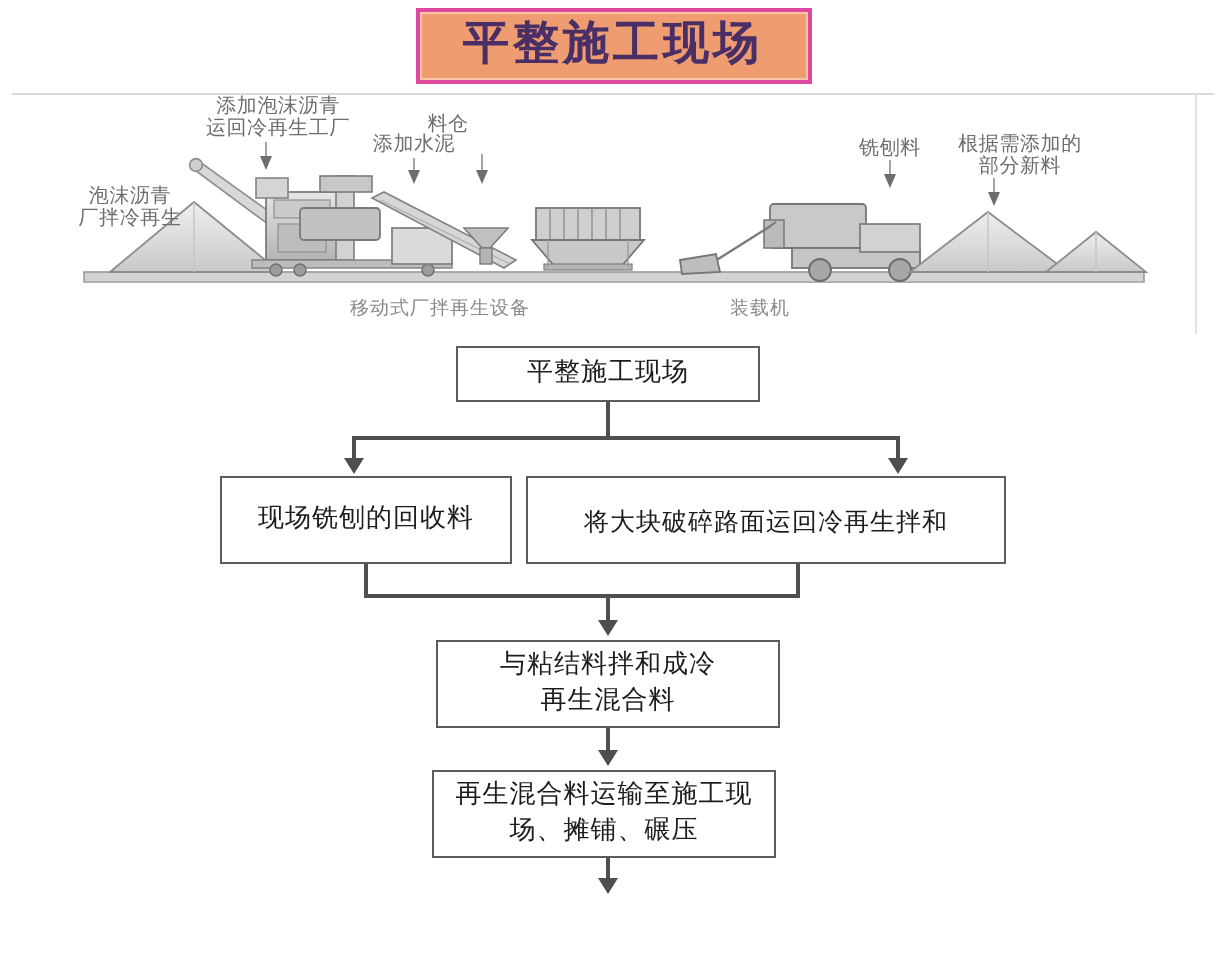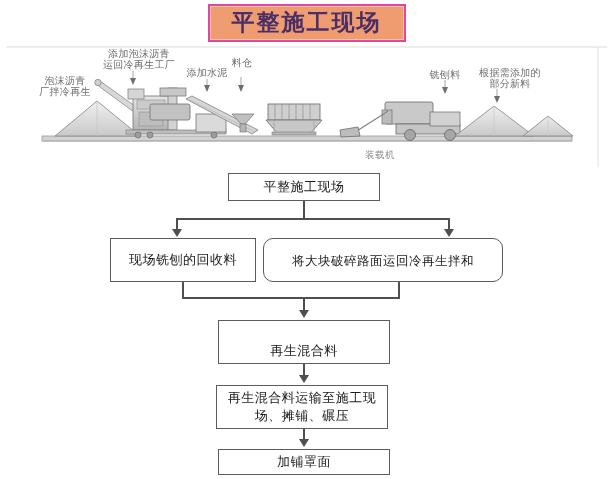--- a/index.html
+++ b/index.html
@@ -157,47 +157,48 @@
       </g>
       <g stroke="#8d8d8d" stroke-width="0.8">
         <line x1="133" y1="27" x2="133" y2="34"></line>
         <line x1="207" y1="35" x2="207" y2="41"></line>
         <line x1="241" y1="33" x2="241" y2="41"></line>
         <line x1="445" y1="36" x2="445" y2="43"></line>
         <line x1="497" y1="45" x2="497" y2="52"></line>
       </g>
     </svg>
 
-    <div class="illus-label" style="left:22px;top:31px;width:86px;">
+    <div class="illus-label" style="left:22px;top:49px;width:86px;">
       <div>泡沫沥青</div>
       <div>厂拌冷再生</div>
     </div>
 
     <div class="illus-label" style="left:84px;top:4px;width:110px;">
       <div>添加泡沫沥青</div>
       <div>运回冷再生工厂</div>
     </div>
 
     <div class="illus-label" style="left:177px;top:23px;width:60px;">
       <div>添加水泥</div>
     </div>
 
-    <div class="illus-label" style="left:226px;top:13px;width:32px;">
+    <div class="illus-label" style="left:208px;top:13px;width:32px;">
       <div>料仓</div>
     </div>
 
     <div class="illus-label" style="left:422px;top:25px;width:46px;">
       <div>铣刨料</div>
     </div>
 
     <div class="illus-label" style="left:466px;top:23px;width:64px;margin-left:12px;">
       <div>根据需添加的</div>
       <div>部分新料</div>
     </div>
 
+    <div class="illus-caption" style="left:165px;top:105px;width:110px;">移动式厂拌再生设备</div>
 
     <div class="illus-caption" style="left:350px;top:105px;width:60px;">装载机</div>
   </div>
 
   <div class="flow">
 
     <div class="node" style="left:228px;top:5px;width:152px;height:28px;">
       <div class="t">平整施工现场</div>
     </div>
 
@@ -207,50 +208,47 @@
     <div class="conn" style="left:448px;top:50px;width:1.5px;height:12px;"></div>
     <div class="arrowhead" style="left:172px;top:61px;"></div>
     <div class="arrowhead" style="left:444px;top:61px;"></div>
 
     <div class="node" style="left:110px;top:70px;width:146px;height:44px;">
       <div class="t">
         <span>现场铣刨的回收料</span><br>
       </div>
     </div>
 
-    <div class="node wide" style="left:263px;top:70px;width:240px;height:44px;border-radius:10px;">
+    <div class="node wide" style="left:263px;top:70px;width:240px;height:44px;">
       <div class="t">
         <span>将大块破碎路面运回冷再生拌和</span><br>
       </div>
     </div>
 
     <div class="conn" style="left:182px;top:114px;width:1.5px;height:16px;"></div>
     <div class="conn" style="left:398px;top:114px;width:1.5px;height:16px;"></div>
     <div class="conn" style="left:182px;top:129px;width:218px;height:1.5px;"></div>
     <div class="conn" style="left:303px;top:129px;width:1.5px;height:14px;"></div>
     <div class="arrowhead" style="left:299px;top:142px;"></div>
 
     <div class="node" style="left:218px;top:152px;width:172px;height:44px;">
       <div class="t">
-        <br>
+        <span>与粘结料拌和成冷</span><br>
         <span>再生混合料</span>
       </div>
     </div>
 
     <div class="conn" style="left:303px;top:196px;width:1.5px;height:12px;"></div>
     <div class="arrowhead" style="left:299px;top:207px;"></div>
 
     <div class="node" style="left:216px;top:217px;width:172px;height:44px;">
       <div class="t">
         <span>再生混合料运输至施工现</span><br>
         <span>场、摊铺、碾压</span>
       </div>
     </div>
 
     <div class="conn" style="left:303px;top:261px;width:1.5px;height:11px;"></div>
     <div class="arrowhead" style="left:299px;top:271px;"></div>
 
-    <div class="node" style="left:218px;top:281px;width:172px;height:26px;">
-      <div class="t">加铺罩面</div>
-    </div>
 
   </div>
 </div>
 
 </body></html>

